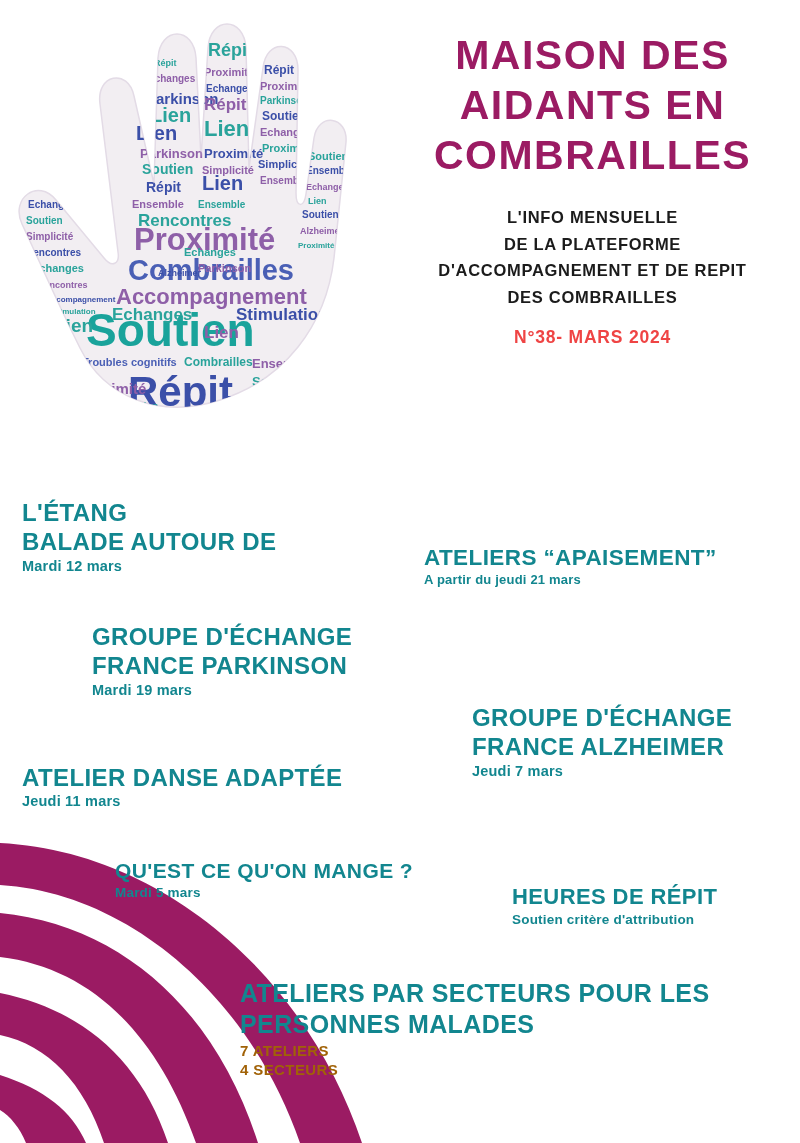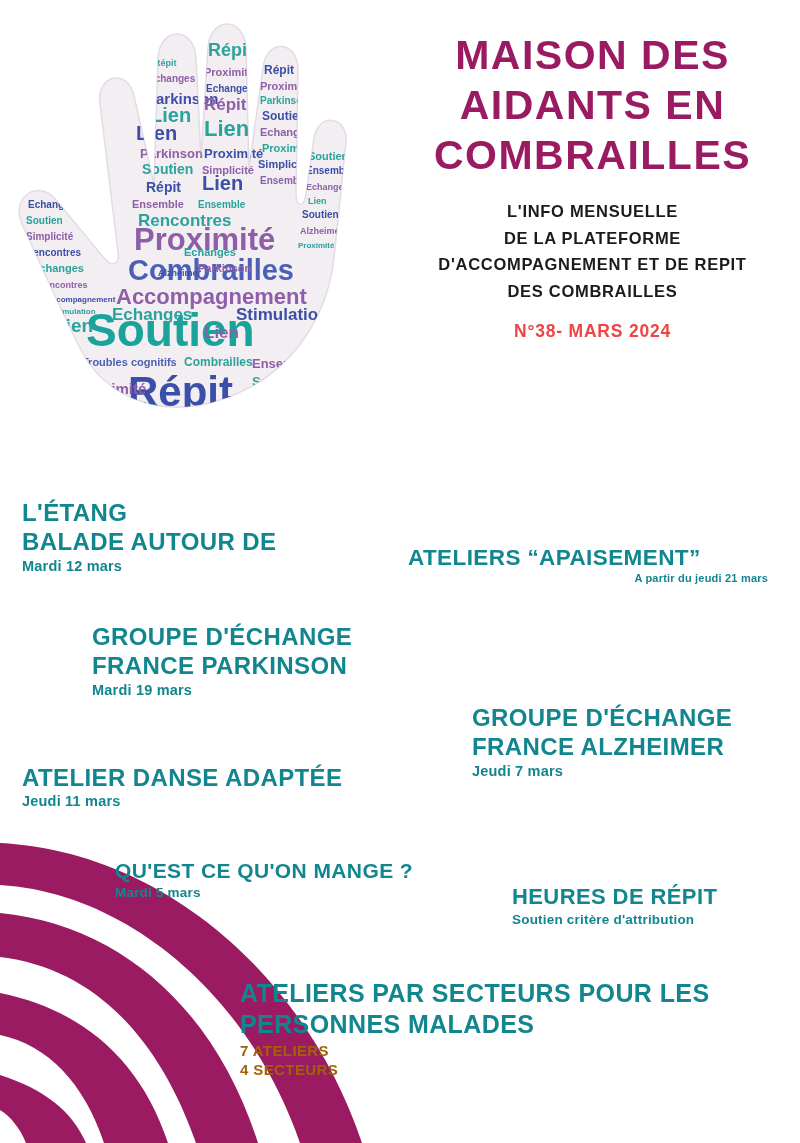--- a/index.html
+++ b/index.html
@@ -60,21 +60,21 @@
     color: #9b1b63;
     font-weight: bold;
     font-size: 41px;
     line-height: 1.22;
     letter-spacing: 1.5px;
     text-transform: uppercase;
   }
   .main-title .line { display: block; white-space: nowrap; }
 
   .subtitle {
-    margin-top: 18px;
+    margin-top: 24px;
     color: #1b1b1b;
     font-weight: bold;
     font-size: 16.5px;
     line-height: 1.62;
     letter-spacing: 0.7px;
     text-transform: uppercase;
   }
   .subtitle .line { display: block; }
 
   .issue {
@@ -101,33 +101,33 @@
     color: #12868f;
     font-weight: bold;
     font-size: 14.5px;
     margin-top: 1px;
     letter-spacing: 0.2px;
   }
   .event.right { text-align: left; }
 
   
   #ev-balade      { left: 22px;  top: 498px;  width: 330px; }
-  #ev-apaisement  { left: 408px; top: 544px;  width: 360px; }
+  #ev-apaisement  { left: 424px; top: 544px;  width: 360px; }
   #ev-parkinson   { left: 92px;  top: 622px;  width: 330px; }
   #ev-alzheimer   { left: 472px; top: 703px;  width: 320px; }
   #ev-danse       { left: 22px;  top: 763px;  width: 340px; }
   #ev-mange       { left: 115px; top: 858px;  width: 340px; }
   #ev-repit       { left: 512px; top: 884px;  width: 280px; }
 
   #ev-mange .ev-title { font-size: 21px; }
   #ev-mange .ev-sub { font-size: 13.5px; }
   #ev-repit .ev-title { font-size: 22px; }
   #ev-repit .ev-sub { font-size: 13.5px; }
   #ev-apaisement .ev-title { font-size: 22.5px; }
-  #ev-apaisement .ev-sub { font-size: 11px; text-align: right; }
+  #ev-apaisement .ev-sub { font-size: 13px; }
 
   
   #ev-secteurs {
     position: absolute;
     right: 40px;
     top: 978px;
     width: 520px;
     text-align: left;
   }
   #ev-secteurs .ev-title {

